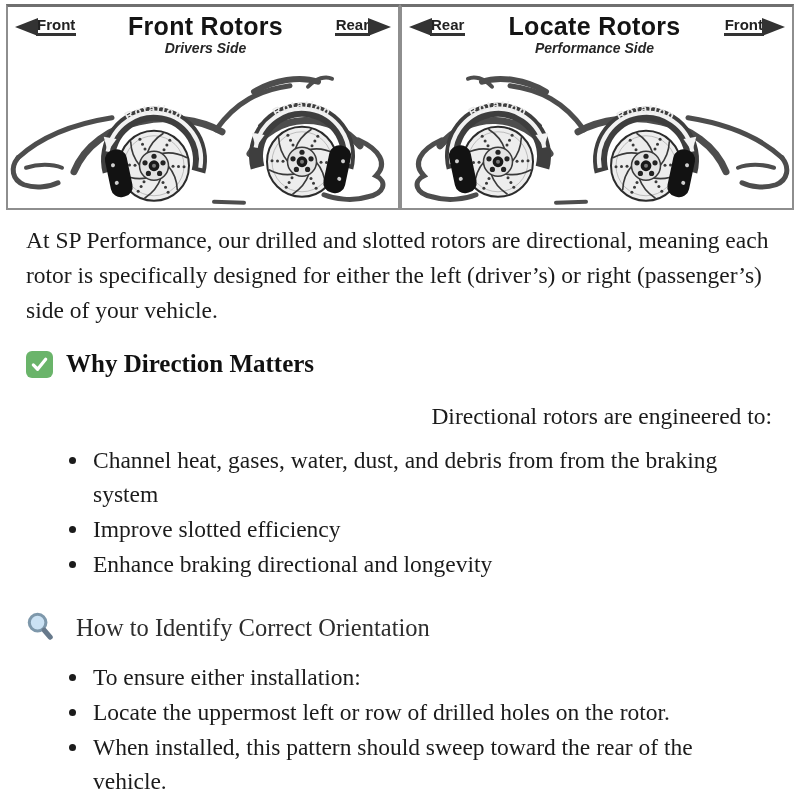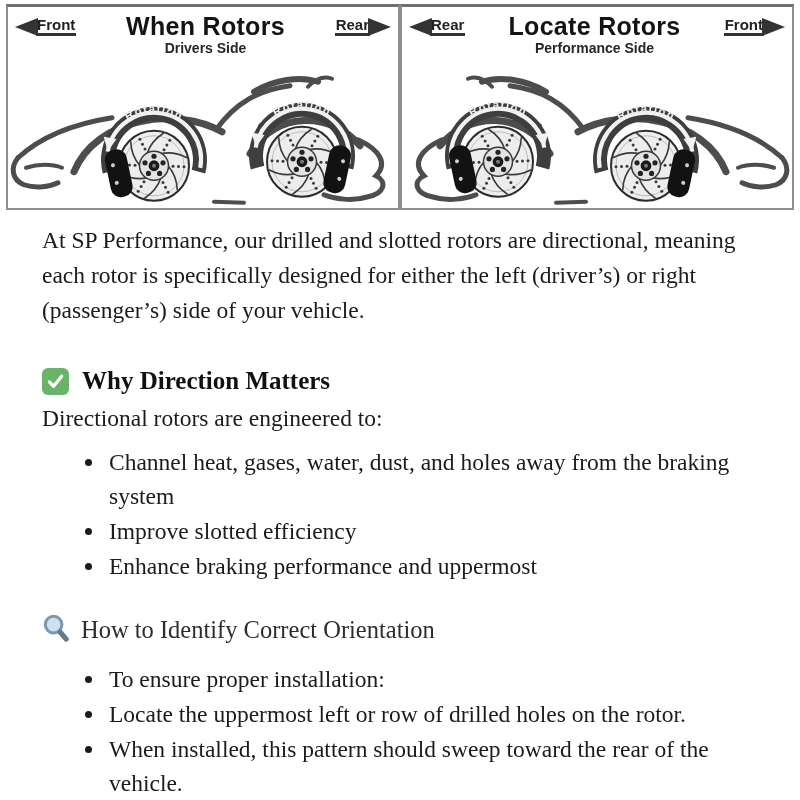--- a/index.html
+++ b/index.html
@@ -12,51 +12,51 @@
   .panel-head{display:flex;justify-content:space-between;align-items:flex-start;padding:5px 7px 0 7px;}
   .dir{display:flex;align-items:center;margin-top:5px;font-family:"Liberation Sans",sans-serif;
        font-weight:bold;font-size:15px;color:#222;line-height:1;}
   .dir .lbl{border-bottom:3px solid #333;padding:0 1px 1px 1px;}
   .tri-l{width:0;height:0;border-top:9px solid transparent;border-bottom:9px solid transparent;
          border-right:23px solid #333;margin-right:-2px;}
   .tri-r{width:0;height:0;border-top:9px solid transparent;border-bottom:9px solid transparent;
          border-left:23px solid #333;margin-left:-2px;}
   .title-block{text-align:center;font-family:"Liberation Sans",sans-serif;margin-top:1px;}
   .panel-title{font-size:25px;font-weight:800;letter-spacing:.3px;color:#141414;line-height:1.05;}
-  .panel-sub{font-size:14px;font-weight:bold;color:#262626;margin-top:1px;}
+  .panel-sub{font-size:14px;font-style:italic;font-weight:bold;color:#262626;margin-top:1px;}
   .car-wrap{flex:1;margin-top:-4px;}
   .car-wrap svg{width:100%;height:100%;display:block;}
 
   
-  article{padding:13px 28px 0 42px;}
+  article{padding:13px 28px 0 26px;}
   .intro{font-size:23.5px;line-height:1.48;margin:0;}
   .h-why{display:flex;align-items:center;gap:13px;font-size:25px;font-weight:bold;color:#111;
-         margin:40px 0 0 0;}
+         margin:23px 0 0 0;}
   .check{width:27px;height:27px;border-radius:6px;background:#6ab46a;flex:0 0 auto;
          display:flex;align-items:center;justify-content:center;}
-  .lead{font-size:23.5px;margin:10px 0 0 0;}
+  .lead{font-size:23.5px;margin:25px 0 0 0;text-align:right;}
   ul{margin:13px 0 0 0;padding-left:64px;font-size:23.5px;line-height:1.45;}
   li{padding-left:3px;margin-top:1px;}
-  .h-how{display:flex;align-items:center;gap:10px;font-size:24.5px;font-weight:normal;color:#2d2d2d;
+  .h-how{display:flex;align-items:center;gap:21px;font-size:24.5px;font-weight:normal;color:#2d2d2d;
          margin:27px 0 0 0;}
   .mag{flex:0 0 auto;margin-top:2px;}
 </style>
 </head>
 <body>
 
 <div class="panels">
 
   <div class="panel">
     <div class="panel-head">
       <div class="dir">
         <span class="tri-l"></span>
         <span class="lbl">Front</span>
       </div>
       <div class="title-block">
-        <div class="panel-title">When Rotors</div>
+        <div class="panel-title">Front Rotors</div>
         <div class="panel-sub">Drivers Side</div>
       </div>
       <div class="dir">
         <span class="lbl">Rear</span>
         <span class="tri-r"></span>
       </div>
     </div>
     <div class="car-wrap" id="car-left">
         <svg viewBox="0 0 390 152" preserveAspectRatio="xMidYMax meet">
           <g fill="none" stroke="#4d4d4d" stroke-linecap="round">
@@ -306,33 +306,33 @@
       <svg width="19" height="19" viewBox="0 0 20 20">
           <polyline points="3.5,10.5 8,15 16.5,4.5" fill="none" stroke="#fff" stroke-width="3.4" stroke-linecap="round" stroke-linejoin="round"></polyline>
         </svg>
     </span>
     <span>Why Direction Matters</span>
   </div>
 
   <p class="lead">Directional rotors are engineered to:</p>
 
   <ul>
-    <li>Channel heat, gases, water, dust, and holes away from the braking system</li>
+    <li>Channel heat, gases, water, dust, and debris from from the braking system</li>
     <li>Improve slotted efficiency</li>
-    <li>Enhance braking performance and uppermost</li>
+    <li>Enhance braking directional and longevity</li>
   </ul>
 
   <div class="h-how">
     <span class="mag">
       <svg width="29" height="30" viewBox="0 0 30 31">
         <circle cx="12" cy="12" r="8.6" fill="#cbe2f4" stroke="#7e98ab" stroke-width="3.2"></circle>
         <line x1="19" y1="20" x2="25" y2="27" stroke="#67798b" stroke-width="5.4" stroke-linecap="round"></line>
       </svg>
     </span>
     <span>How to Identify Correct Orientation</span>
   </div>
 
   <ul>
-    <li>To ensure proper installation:</li>
+    <li>To ensure either installation:</li>
     <li>Locate the uppermost left or row of drilled holes on the rotor.</li>
     <li>When installed, this pattern should sweep toward the rear of the vehicle.</li>
   </ul>
 </article>
 
 </body></html>

